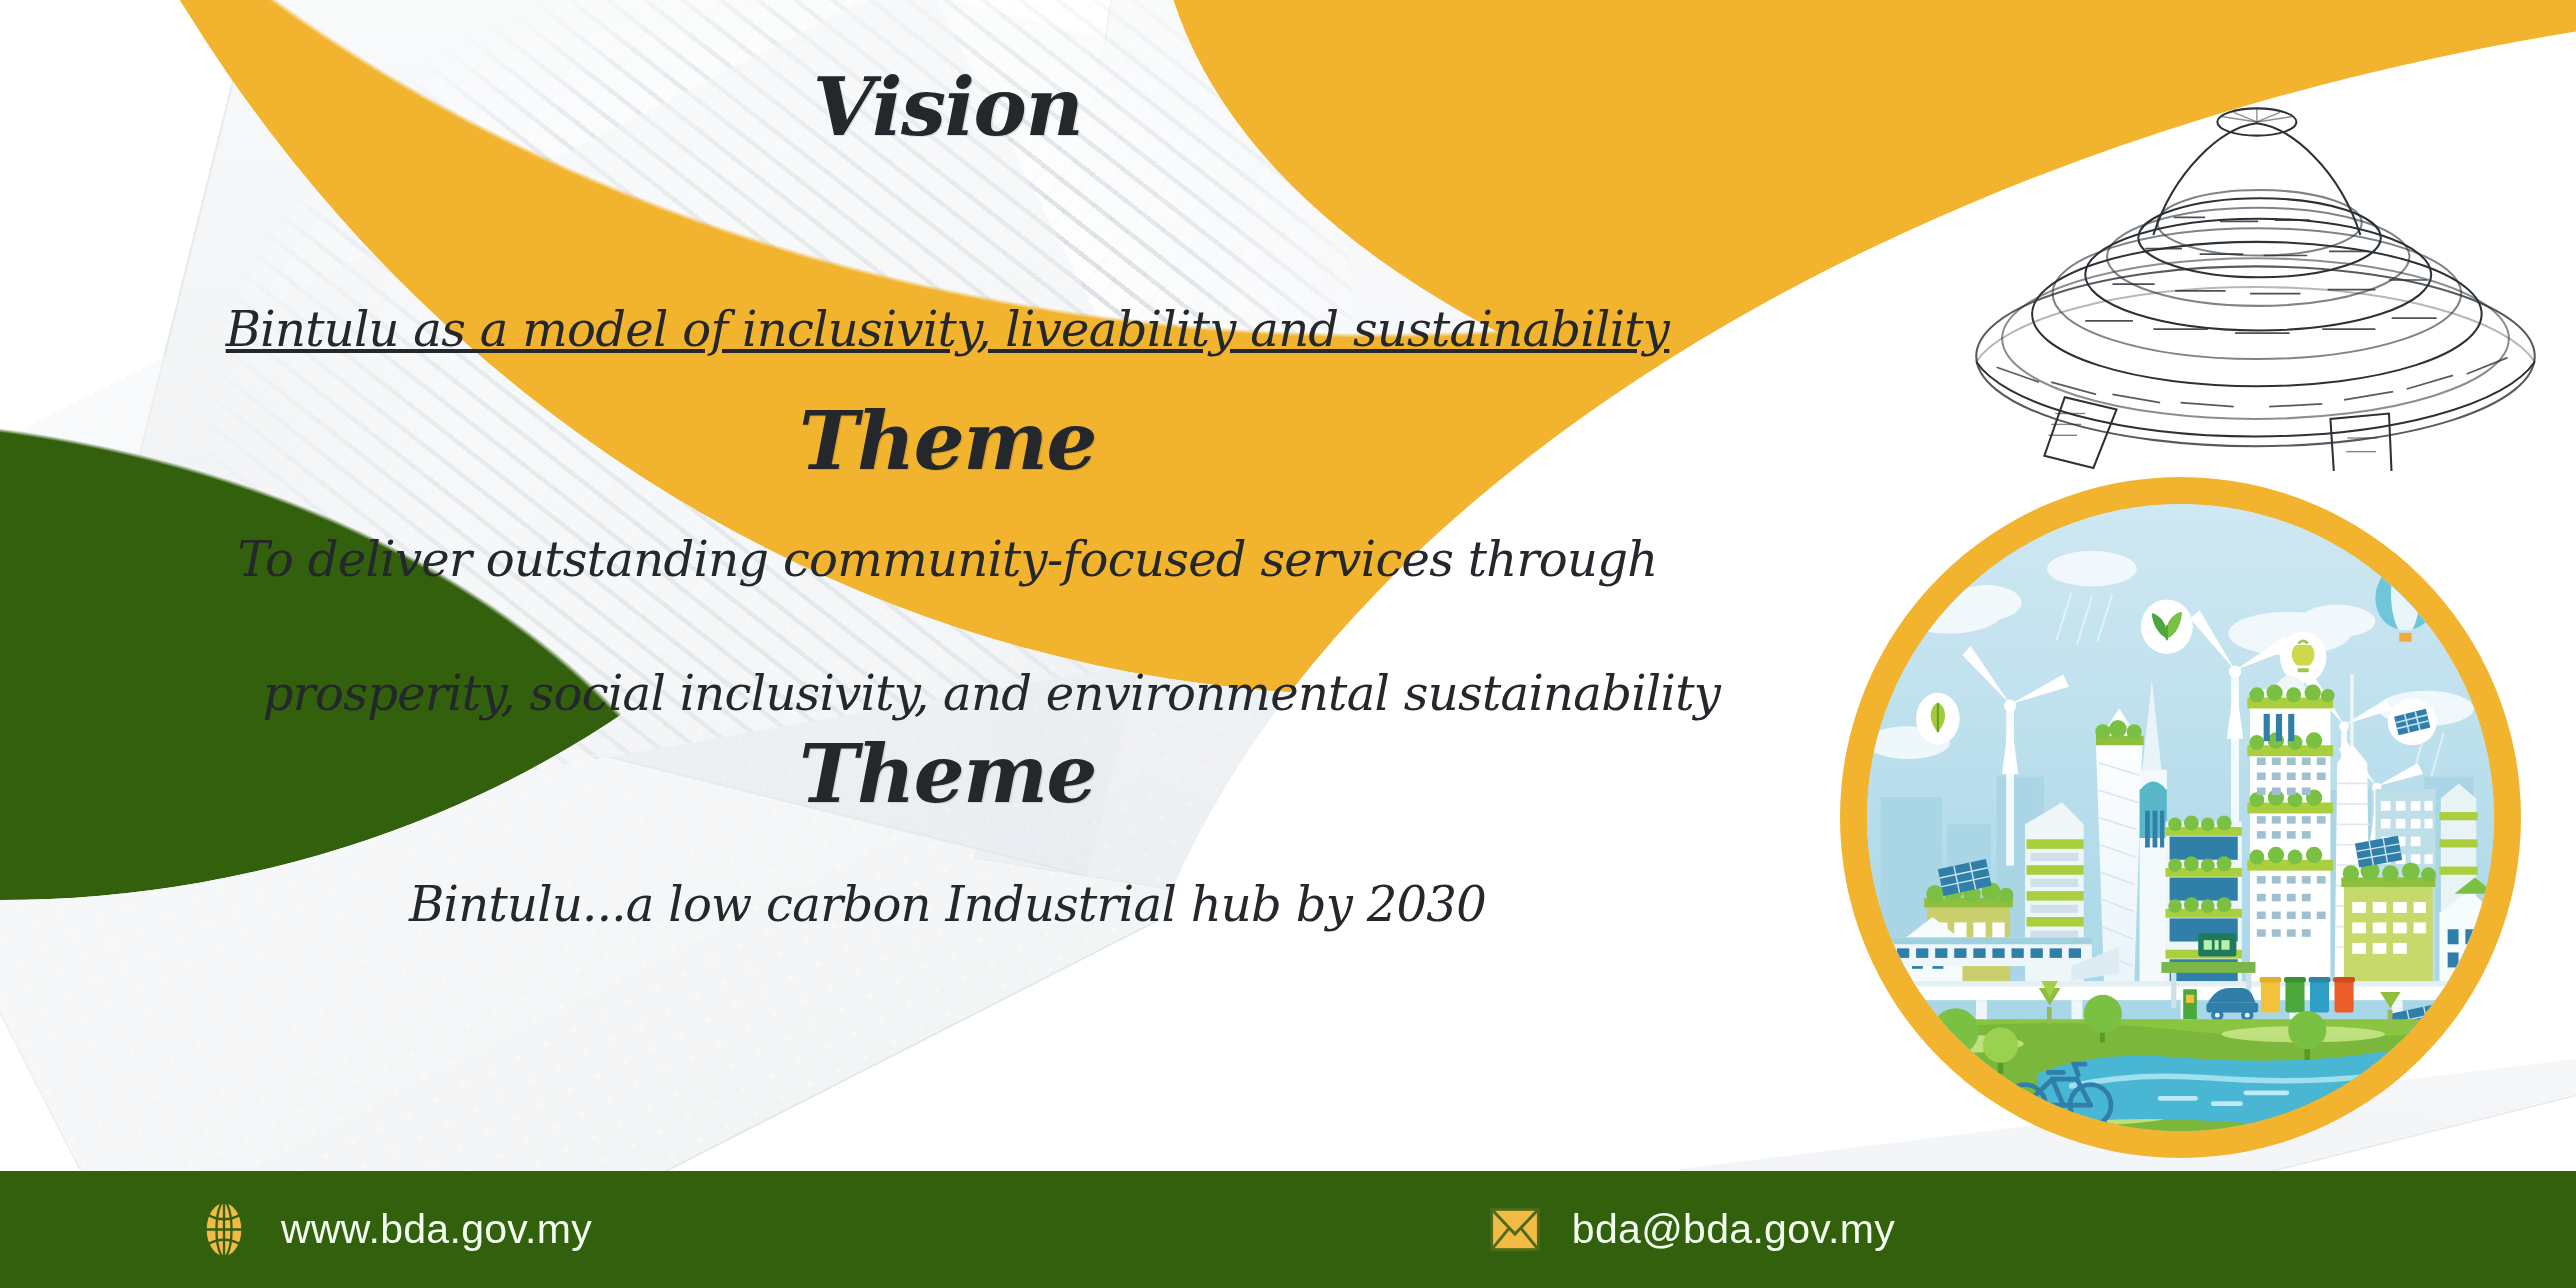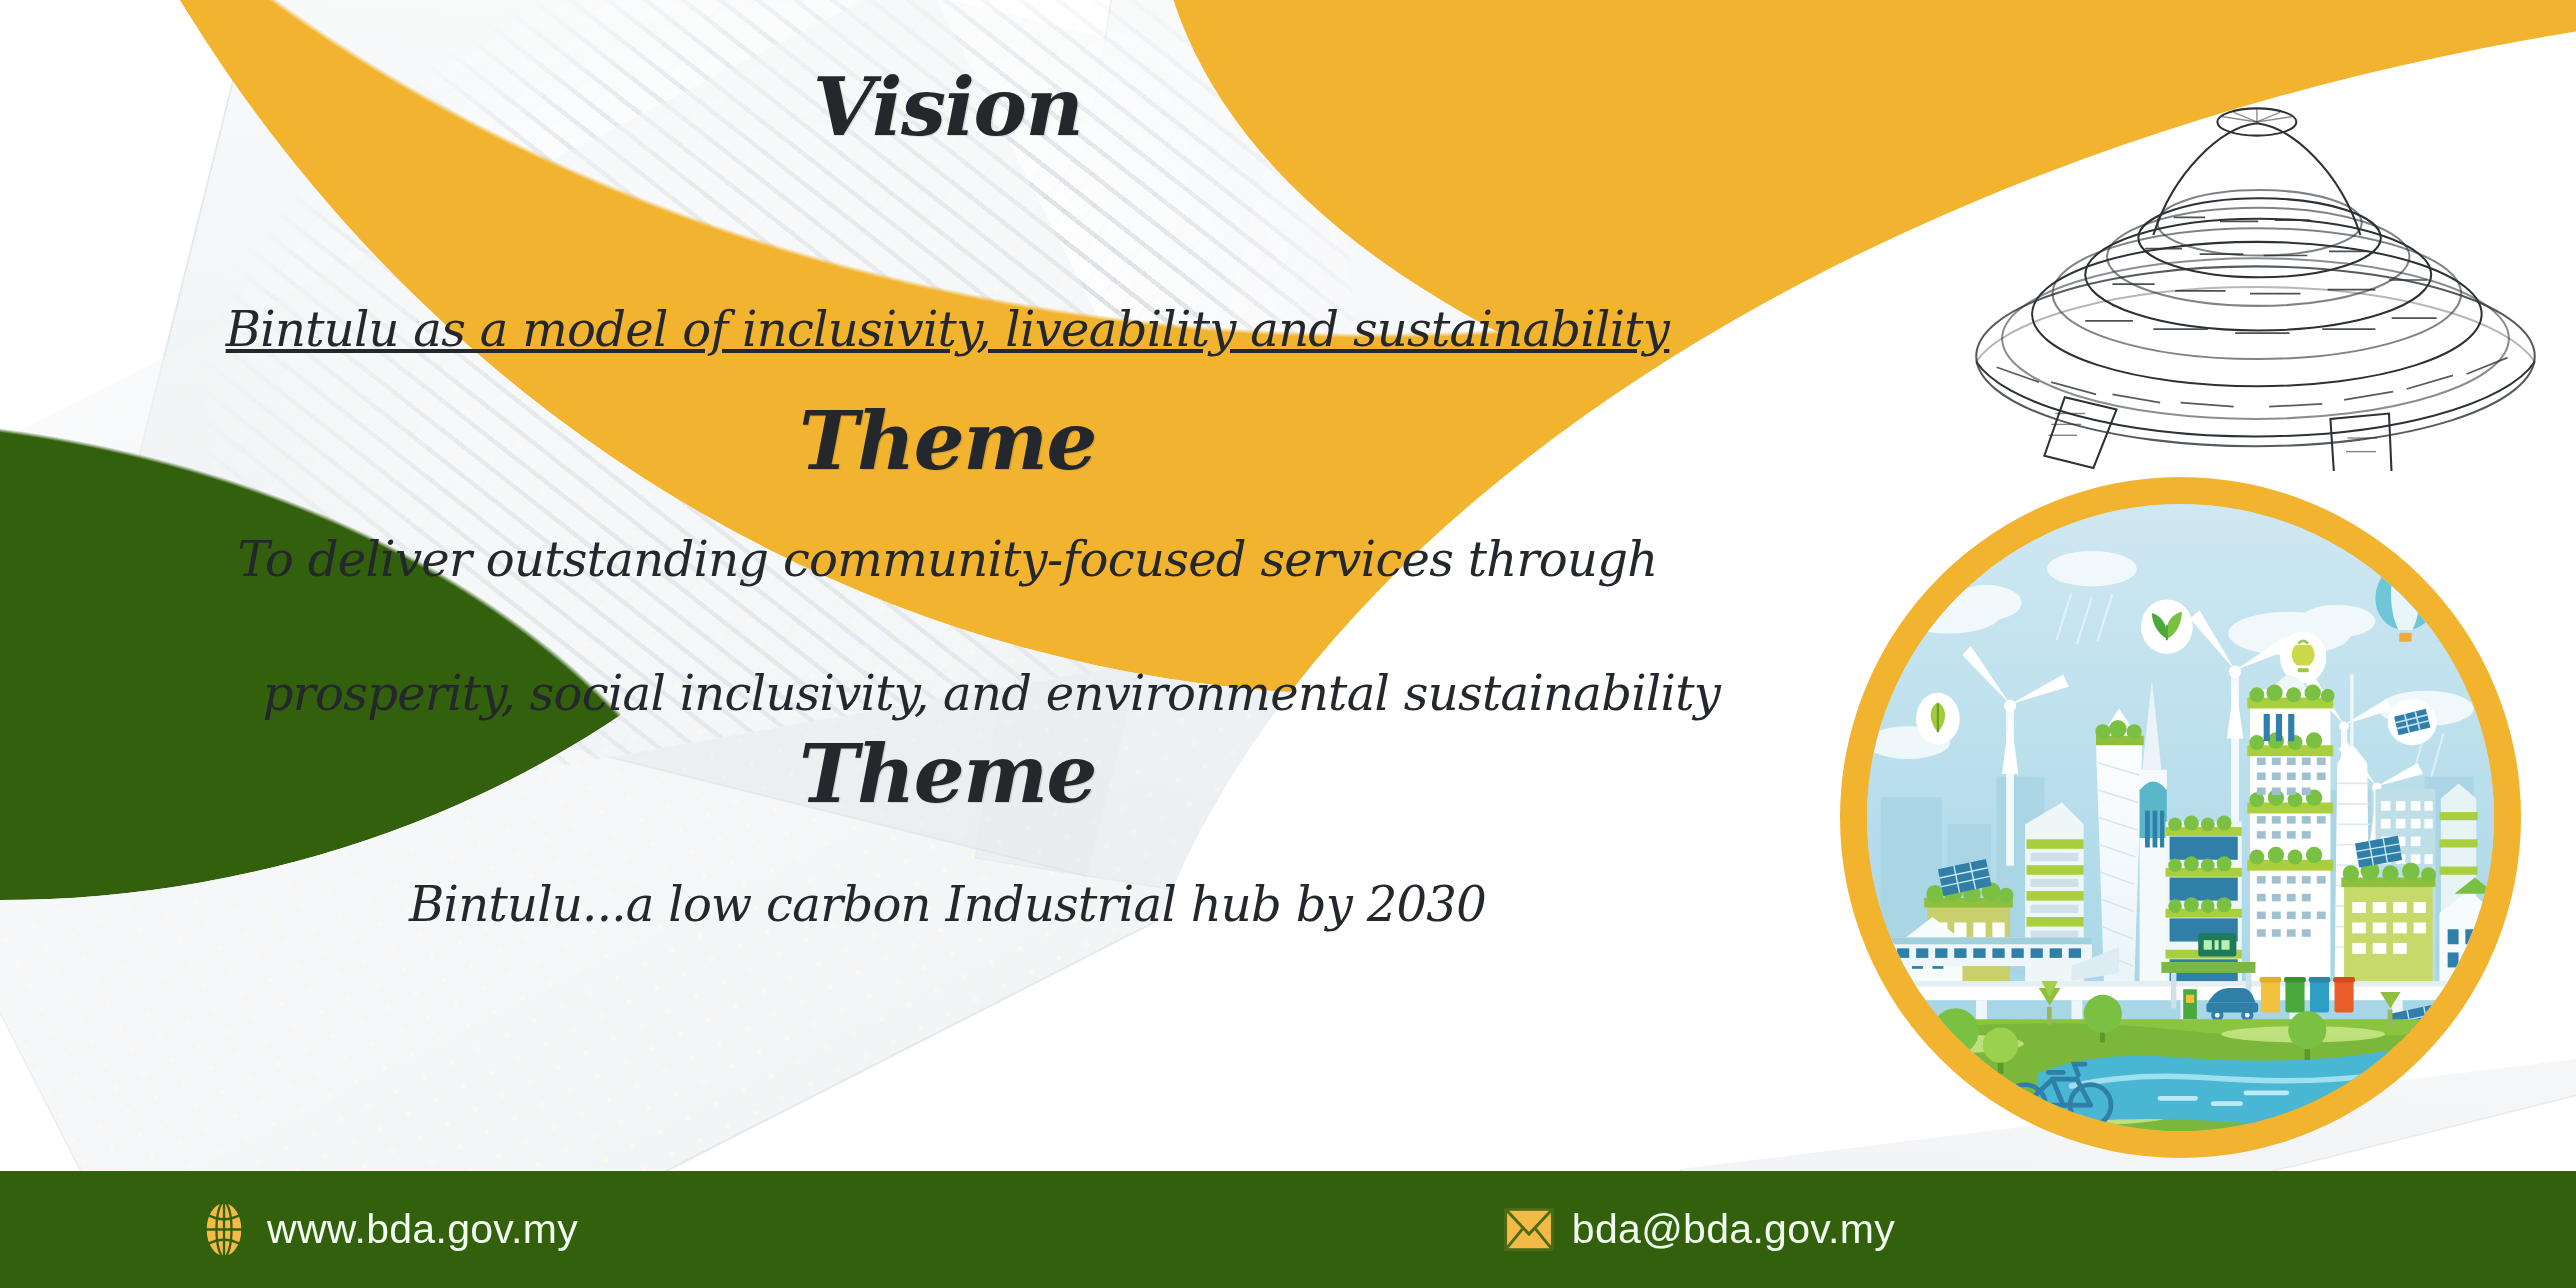--- a/index.html
+++ b/index.html
@@ -166,21 +166,21 @@
   #mision-l3      {left:0;width:1895px;top:669px;padding-left:44px;}
   #theme-title    {left:0;width:1895px;top:734px;}
   #theme-body     {left:0;width:1895px;top:880px;}
 
   
   .footer{
     position:absolute;left:0;bottom:0;width:2576px;height:117px;
     background:#33600c;
     display:flex;align-items:center;
   }
-  .footer-item{display:flex;align-items:center;gap:17px;}
+  .footer-item{display:flex;align-items:center;gap:31px;}
   .footer-item.web   {margin-left:198px;}
   .footer-item.mail  {margin-left:auto;margin-right:681px;}
   .footer-text{
     color:#f2fff0;font-size:41px;letter-spacing:0.3px;
     font-family:"Liberation Sans",sans-serif;
   }
   .ficon{width:52px;height:59px;flex:0 0 auto;}
   .ficon svg{width:100%;height:100%;display:block;}
 </style>
 </head>

